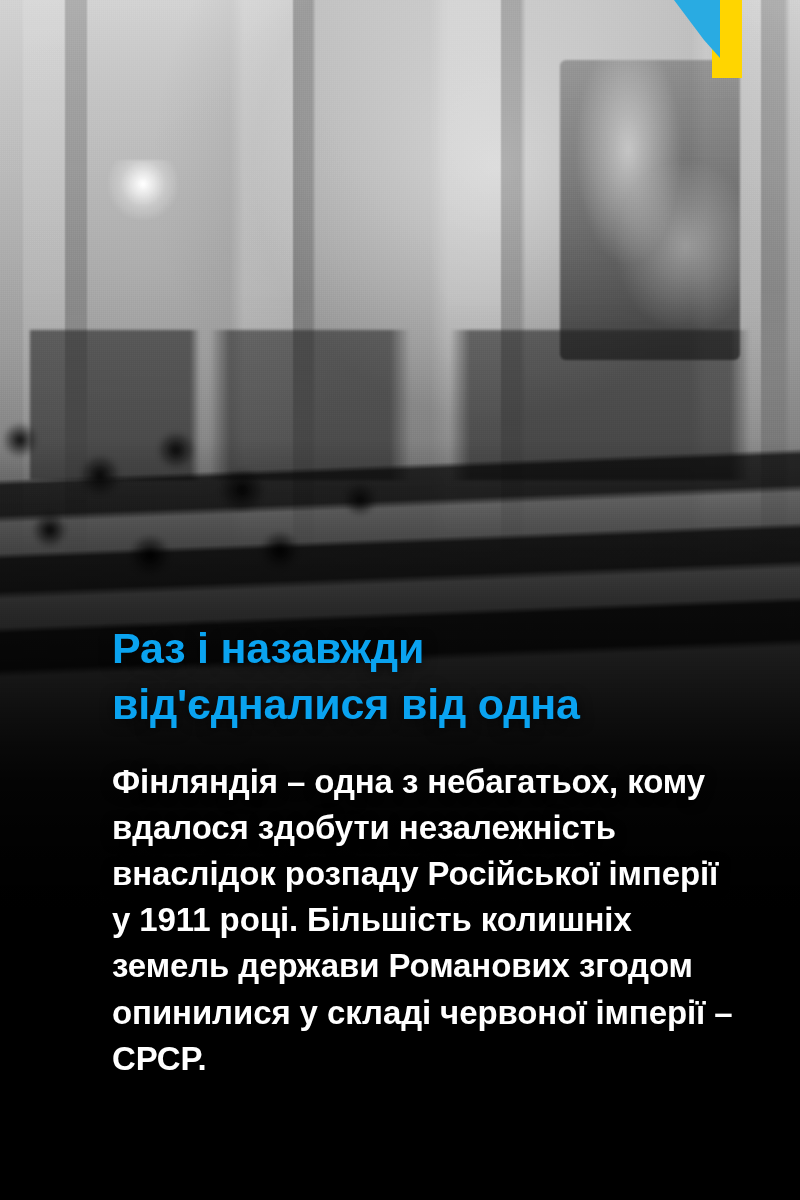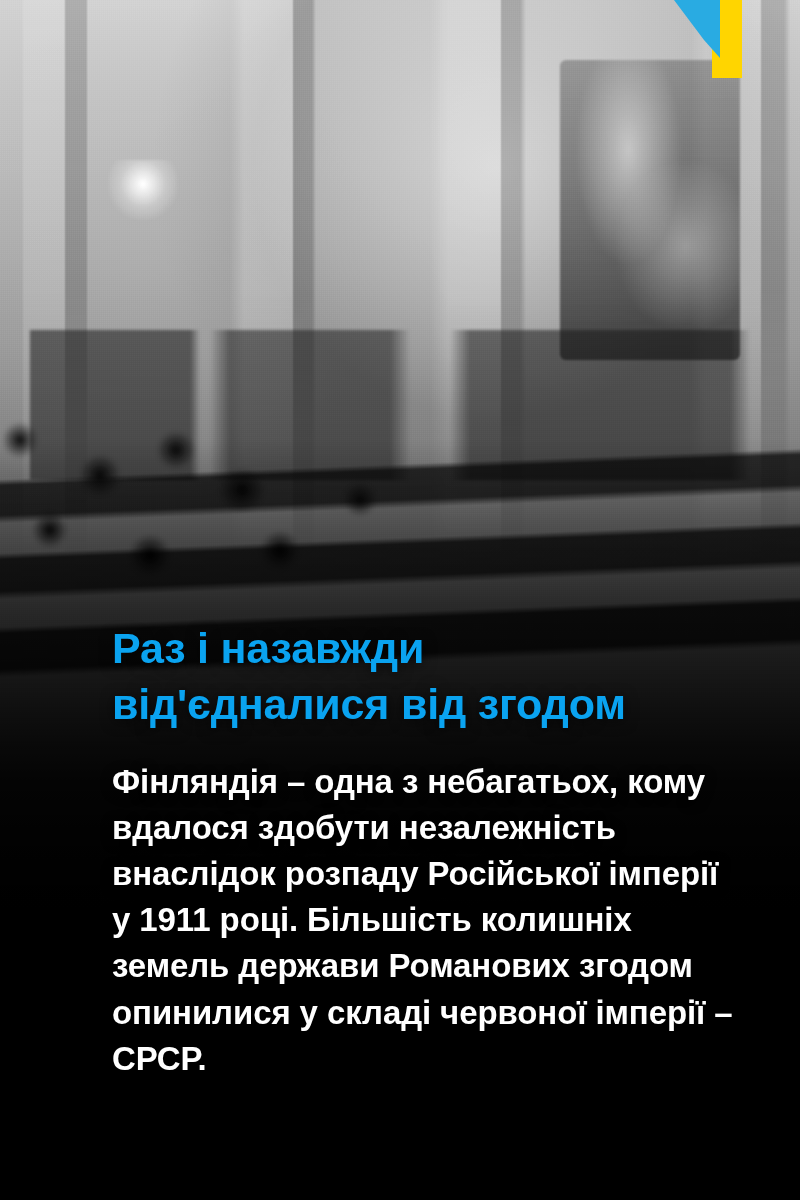--- a/index.html
+++ b/index.html
@@ -188,18 +188,18 @@
 
   <svg class="logo" viewBox="0 0 68 78" aria-hidden="true">
     <polygon points="0,0 30,0 30,40" fill="#29ABE2"></polygon>
     <polygon points="30,0 68,0 68,78 38,78 38,40" fill="#FFD500"></polygon>
     <polygon points="30,0 46,0 46,58 30,40" fill="#29ABE2"></polygon>
   </svg>
 
   <div class="content">
     <h1 class="headline">
       <span>Раз і назавжди</span>
-      <span class="l2">від'єдналися від згодом</span>
+      <span class="l2">від'єдналися від одна</span>
     </h1>
     <p class="body-text">Фінляндія – одна з небагатьох, кому вдалося здобути незалежність внаслідок розпаду Російської імперії у 1911 році. Більшість колишніх земель держави Романових згодом опинилися у складі червоної імперії – СРСР.</p>
   </div>
 
 </div>
 
 </body></html>

